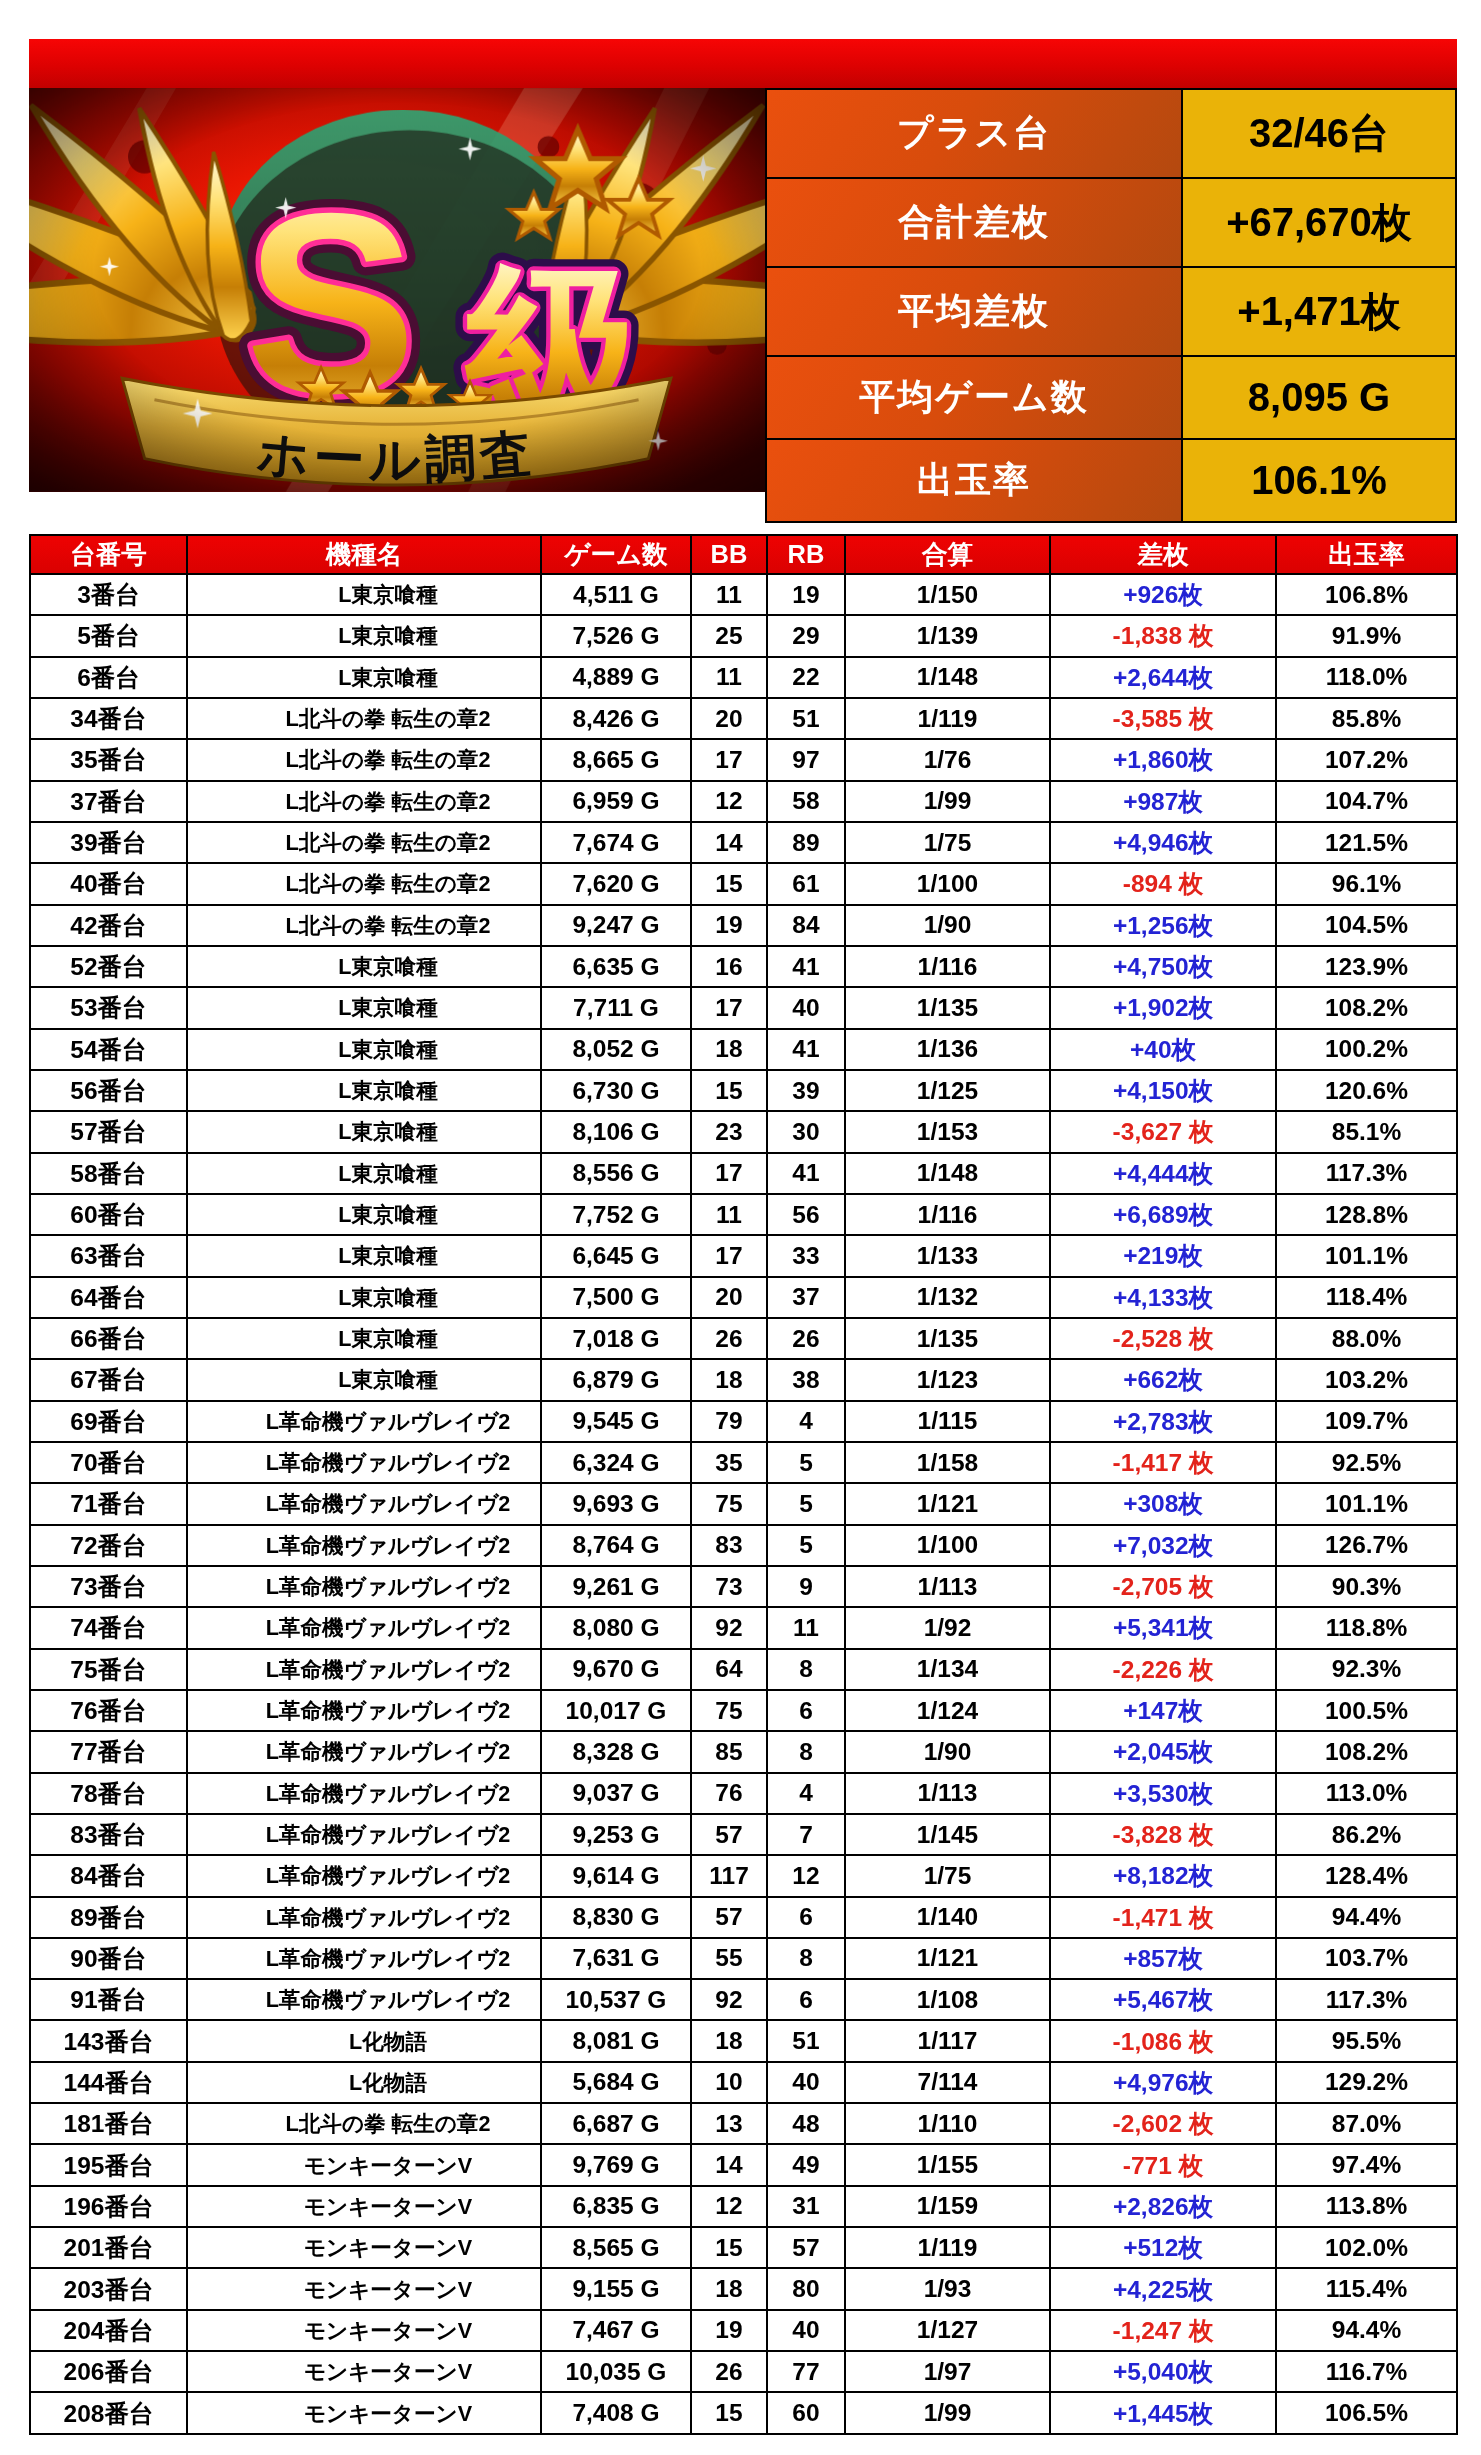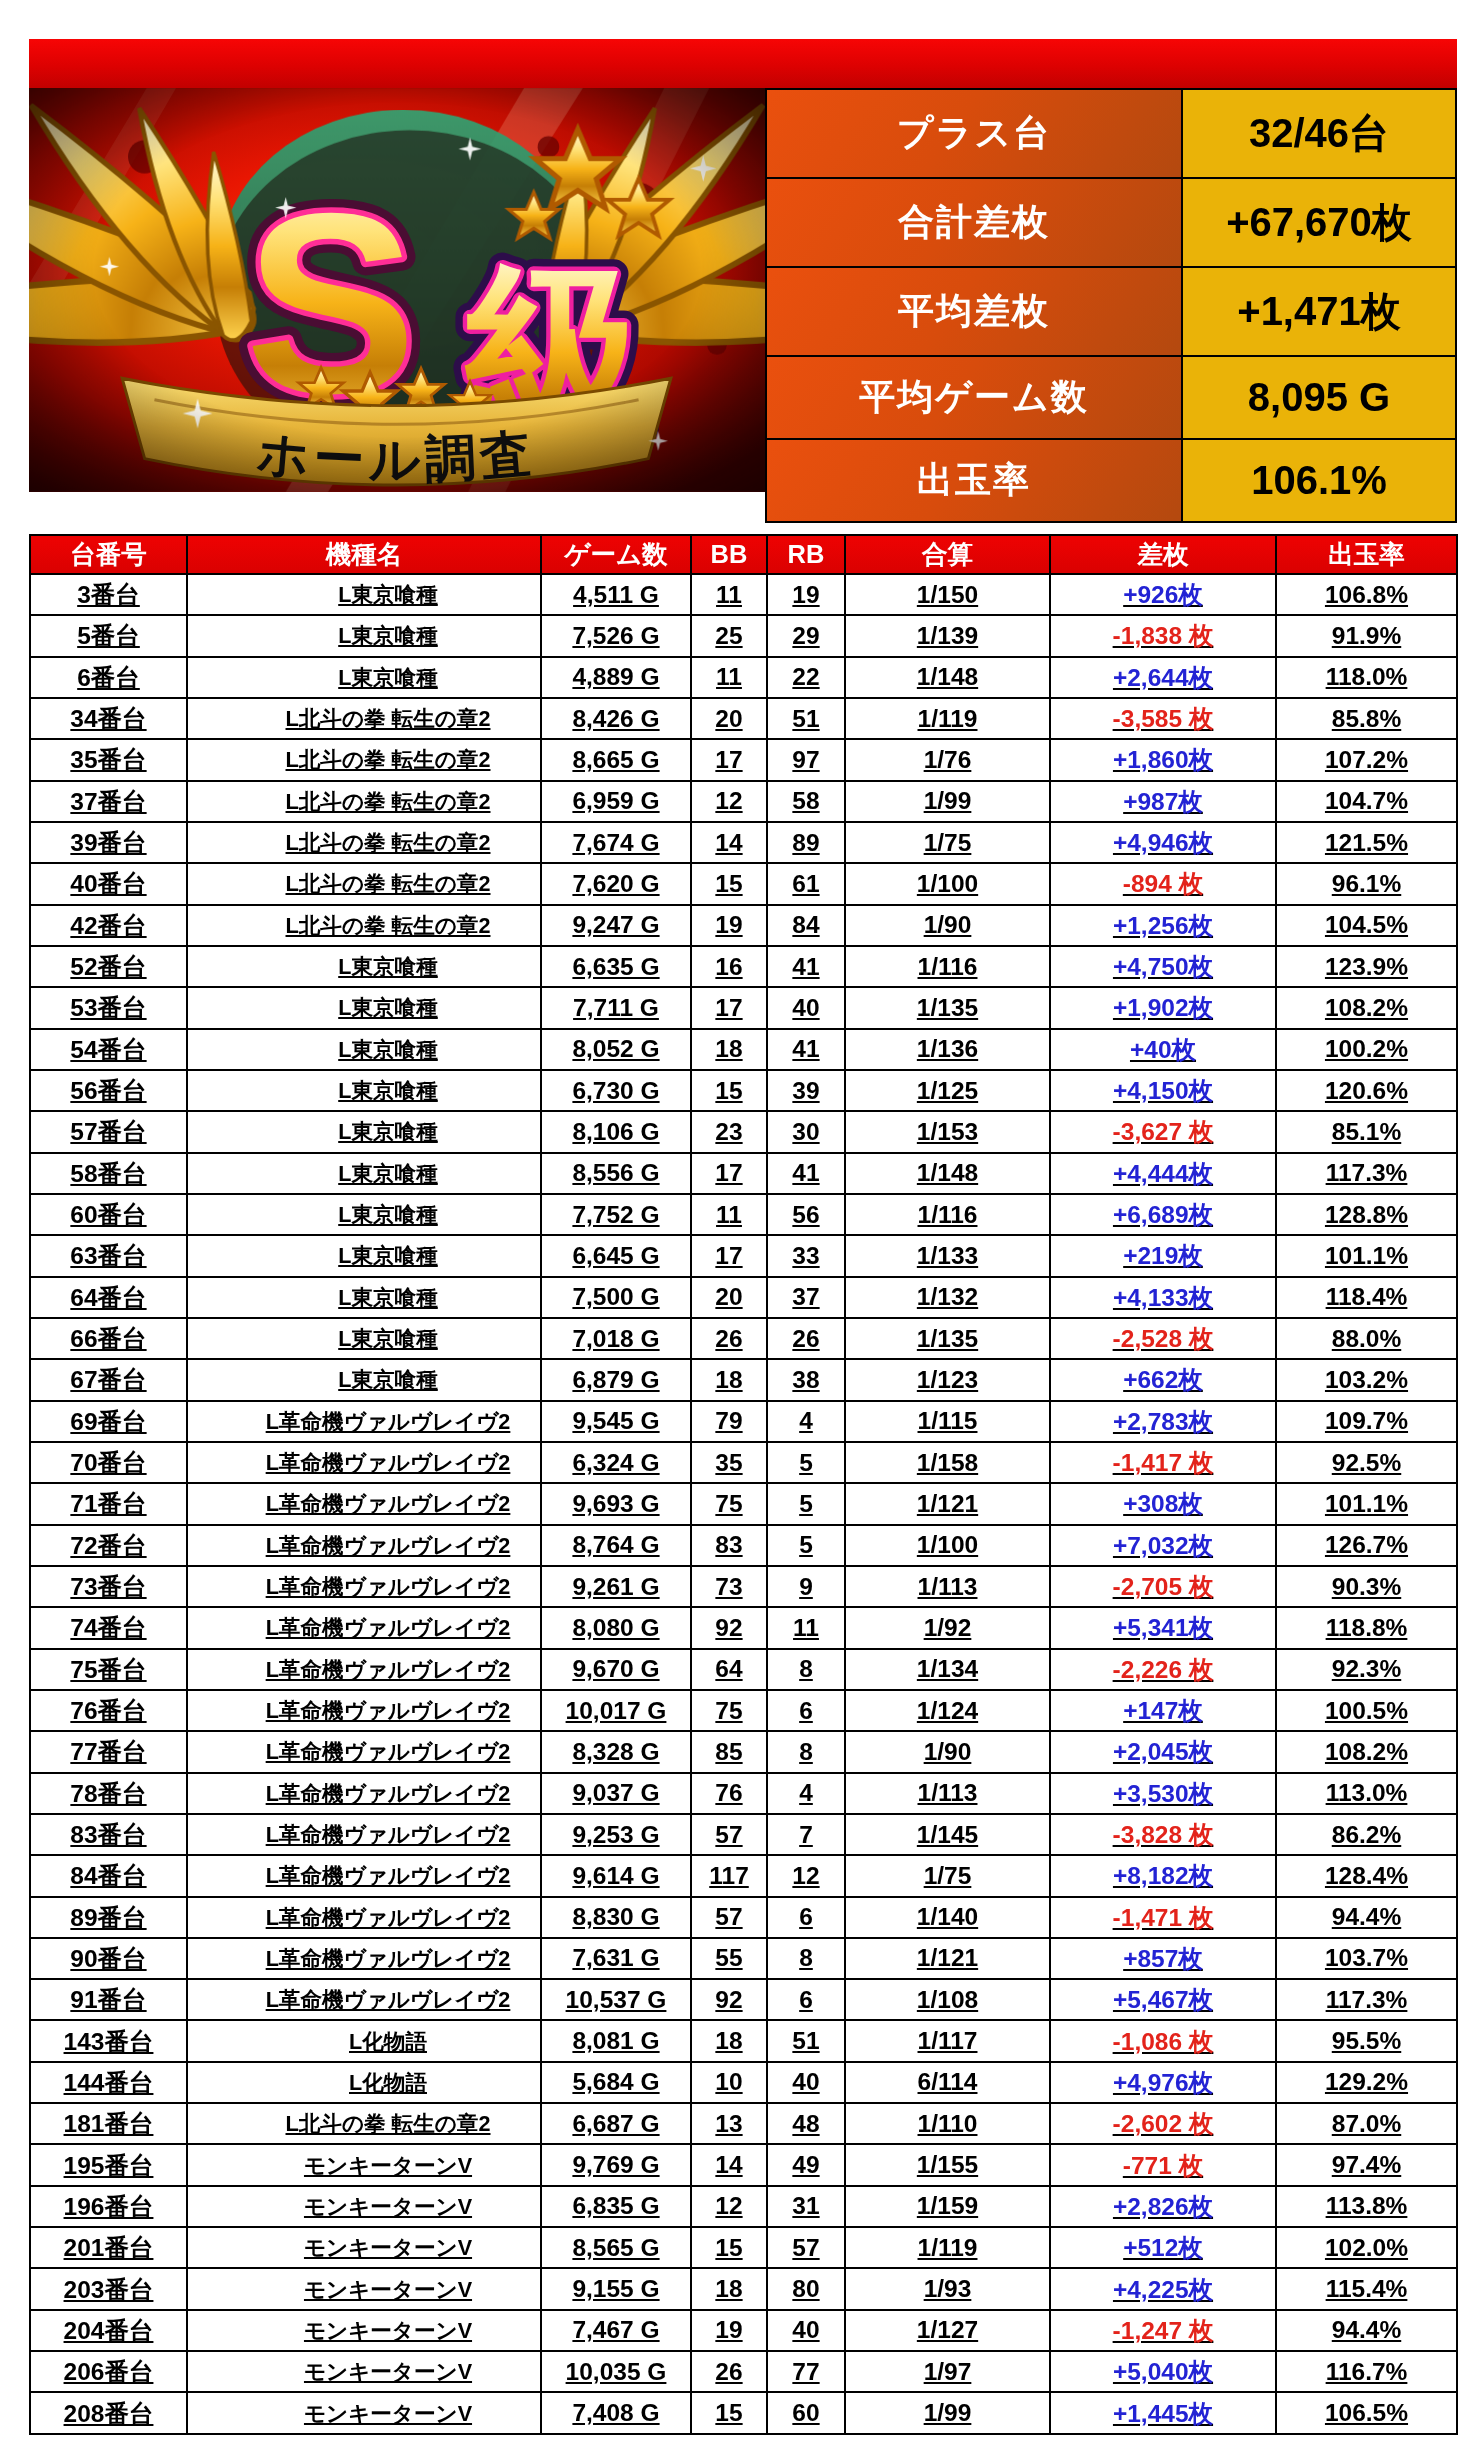--- a/index.html
+++ b/index.html
@@ -32,21 +32,21 @@
 
   
   .main-table {
     border-collapse:collapse; width:1428px; height:1901px;
     margin-top:42px; table-layout:fixed;
   }
   .main-table th, .main-table td {
     border:2px solid #000; text-align:center; vertical-align:middle; padding:0; overflow:hidden; white-space:nowrap;
   }
   .main-table thead tr { height:39px;padding-left:29px; }
-  .main-table tbody tr { height:40px;text-decoration:underline; }
+  .main-table tbody tr { height:40px; }
   .main-table th {
     background:linear-gradient(180deg,#ee0202 0%,#da0101 100%);
     color:#fff; font-size:25.5px; font-weight:bold;
   }
   .main-table td { font-size:24.5px; font-weight:bold; color:#000; background:#fff; }
   .main-table td.cell-machine { font-size:21.6px;padding-left:48px; }
   .main-table td.pos { color:#2323d4; }
   .main-table td.neg { color:#e3231b;border-radius:16px; }
 </style>
 </head>
@@ -626,21 +626,21 @@
     <td class="neg">-1,086 枚</td>
     <td>95.5%</td>
   </tr>
 
   <tr>
     <td>144番台</td>
     <td class="cell-machine">L化物語</td>
     <td>5,684 G</td>
     <td>10</td>
     <td>40</td>
-    <td>6/114</td>
+    <td>7/114</td>
     <td class="pos">+4,976枚</td>
     <td>129.2%</td>
   </tr>
 
   <tr>
     <td>181番台</td>
     <td class="cell-machine">L北斗の拳 転生の章2</td>
     <td>6,687 G</td>
     <td>13</td>
     <td>48</td>

